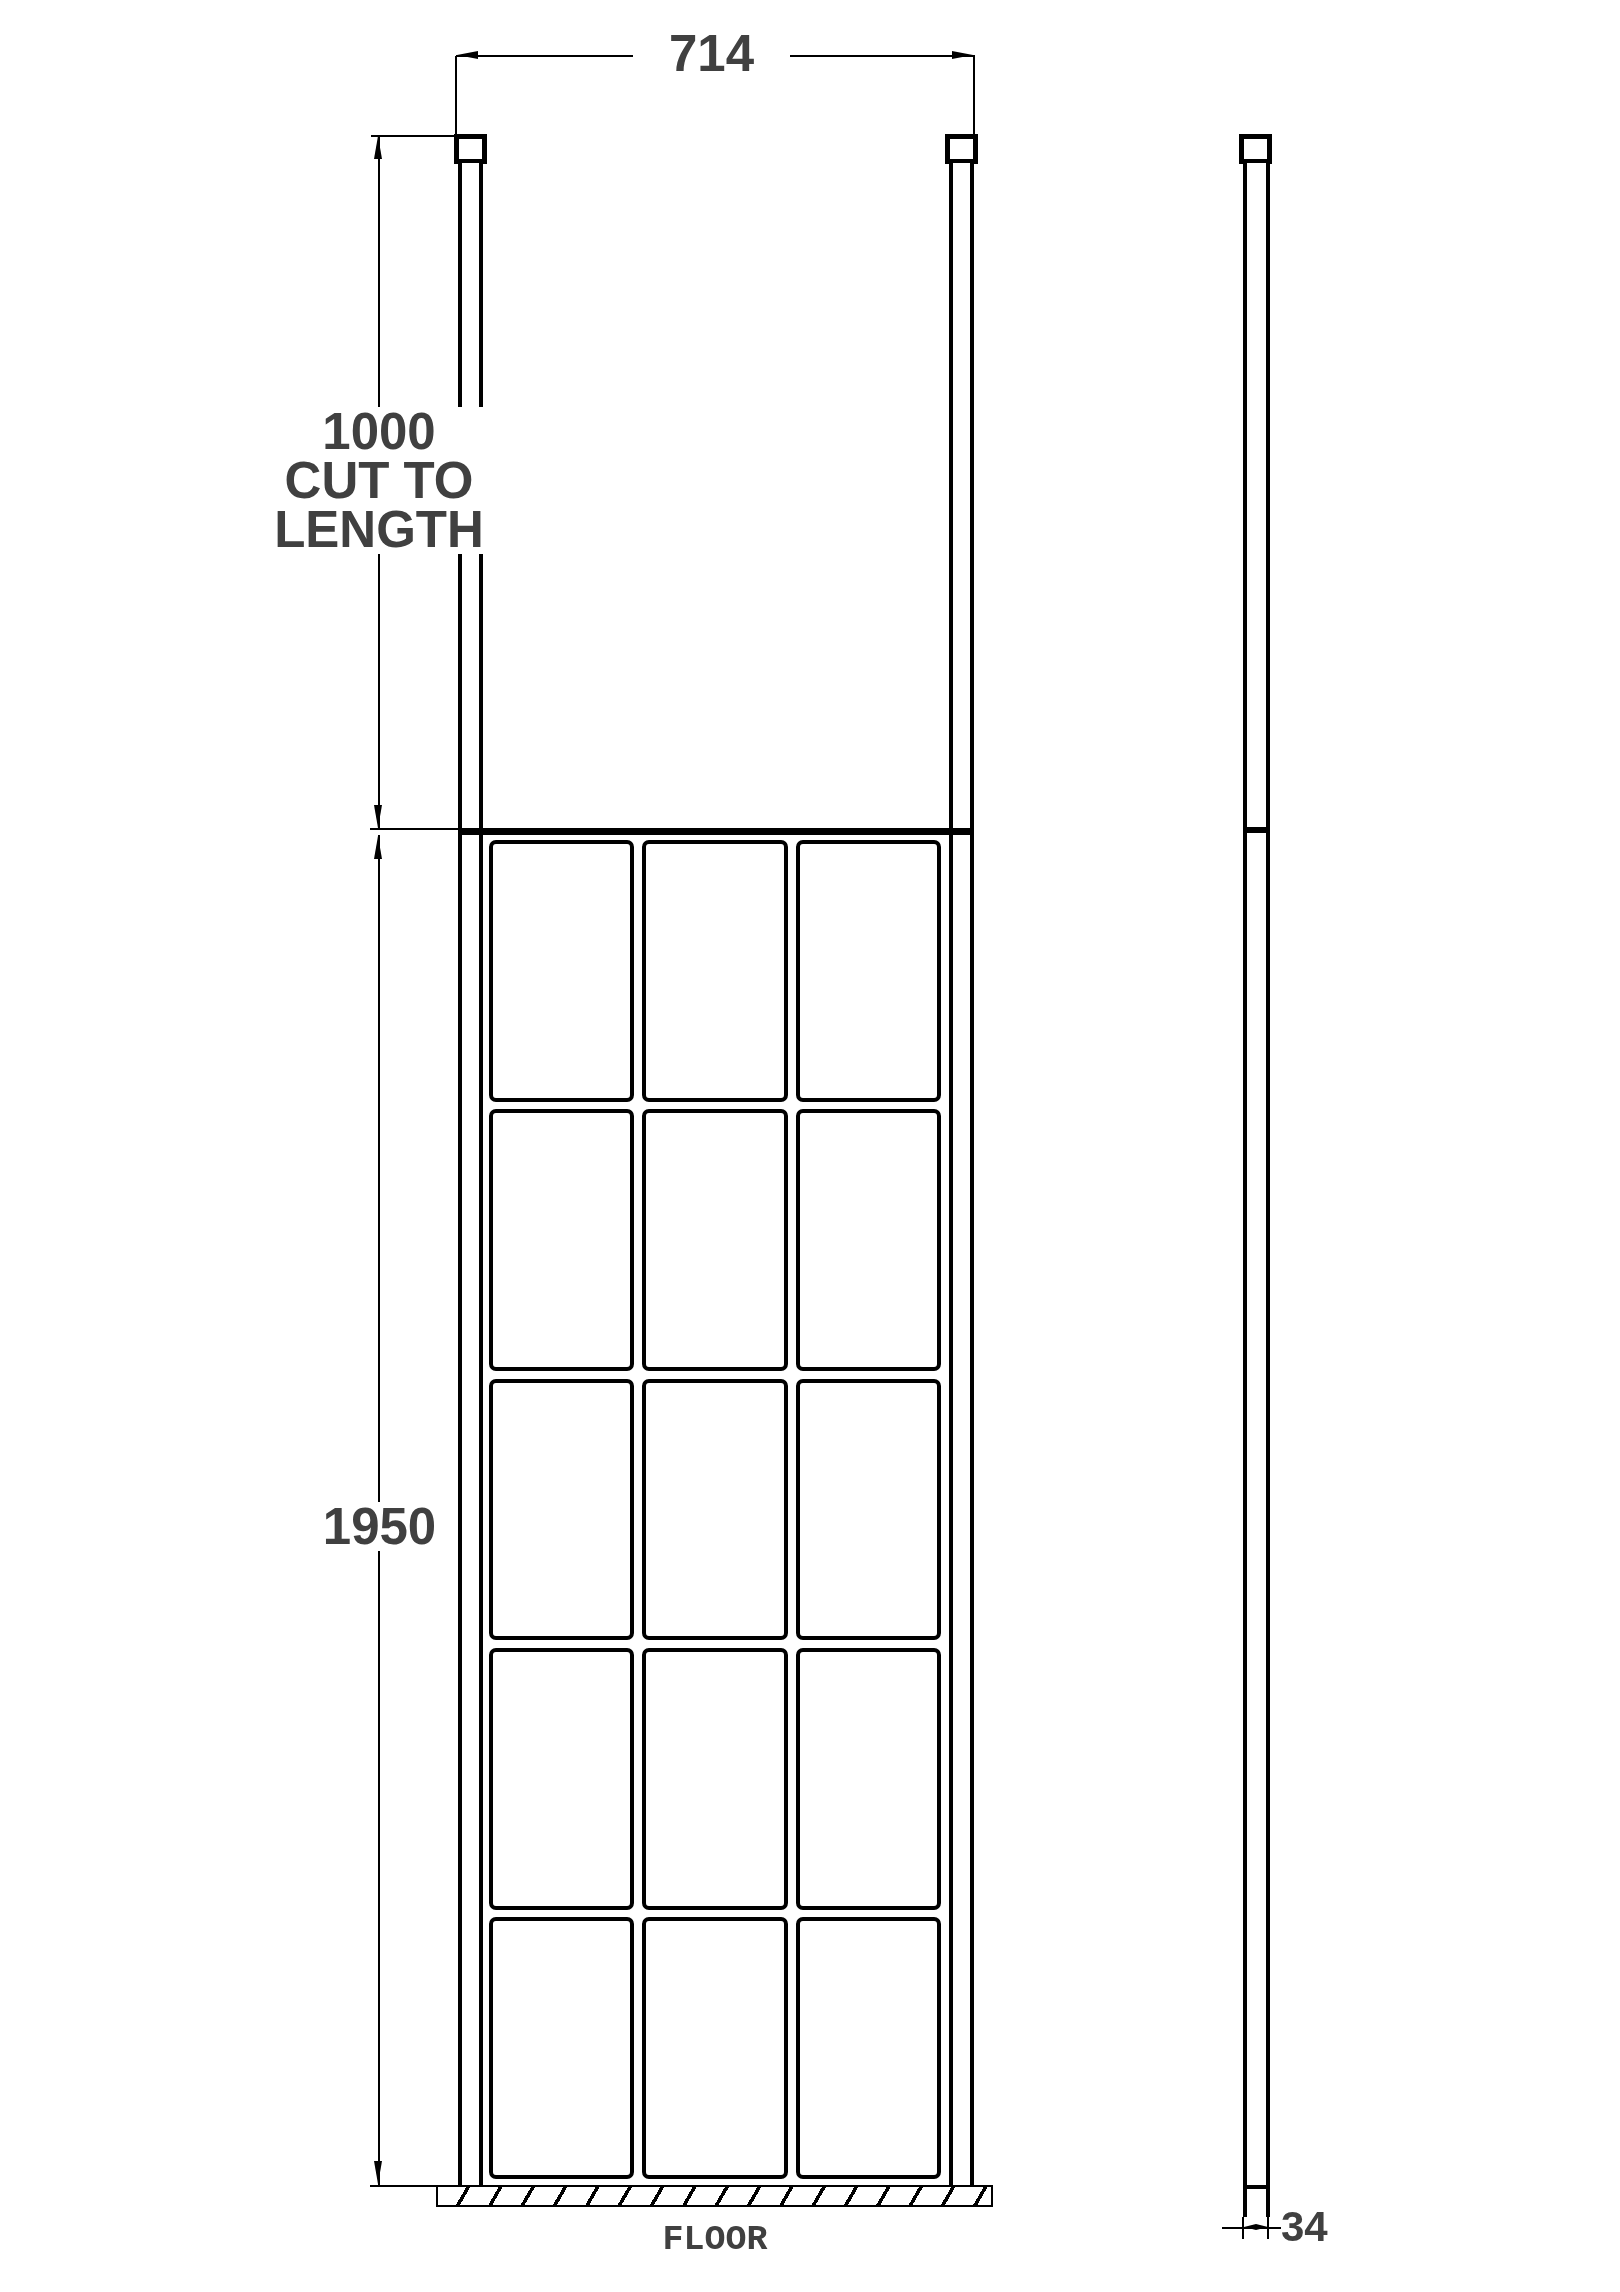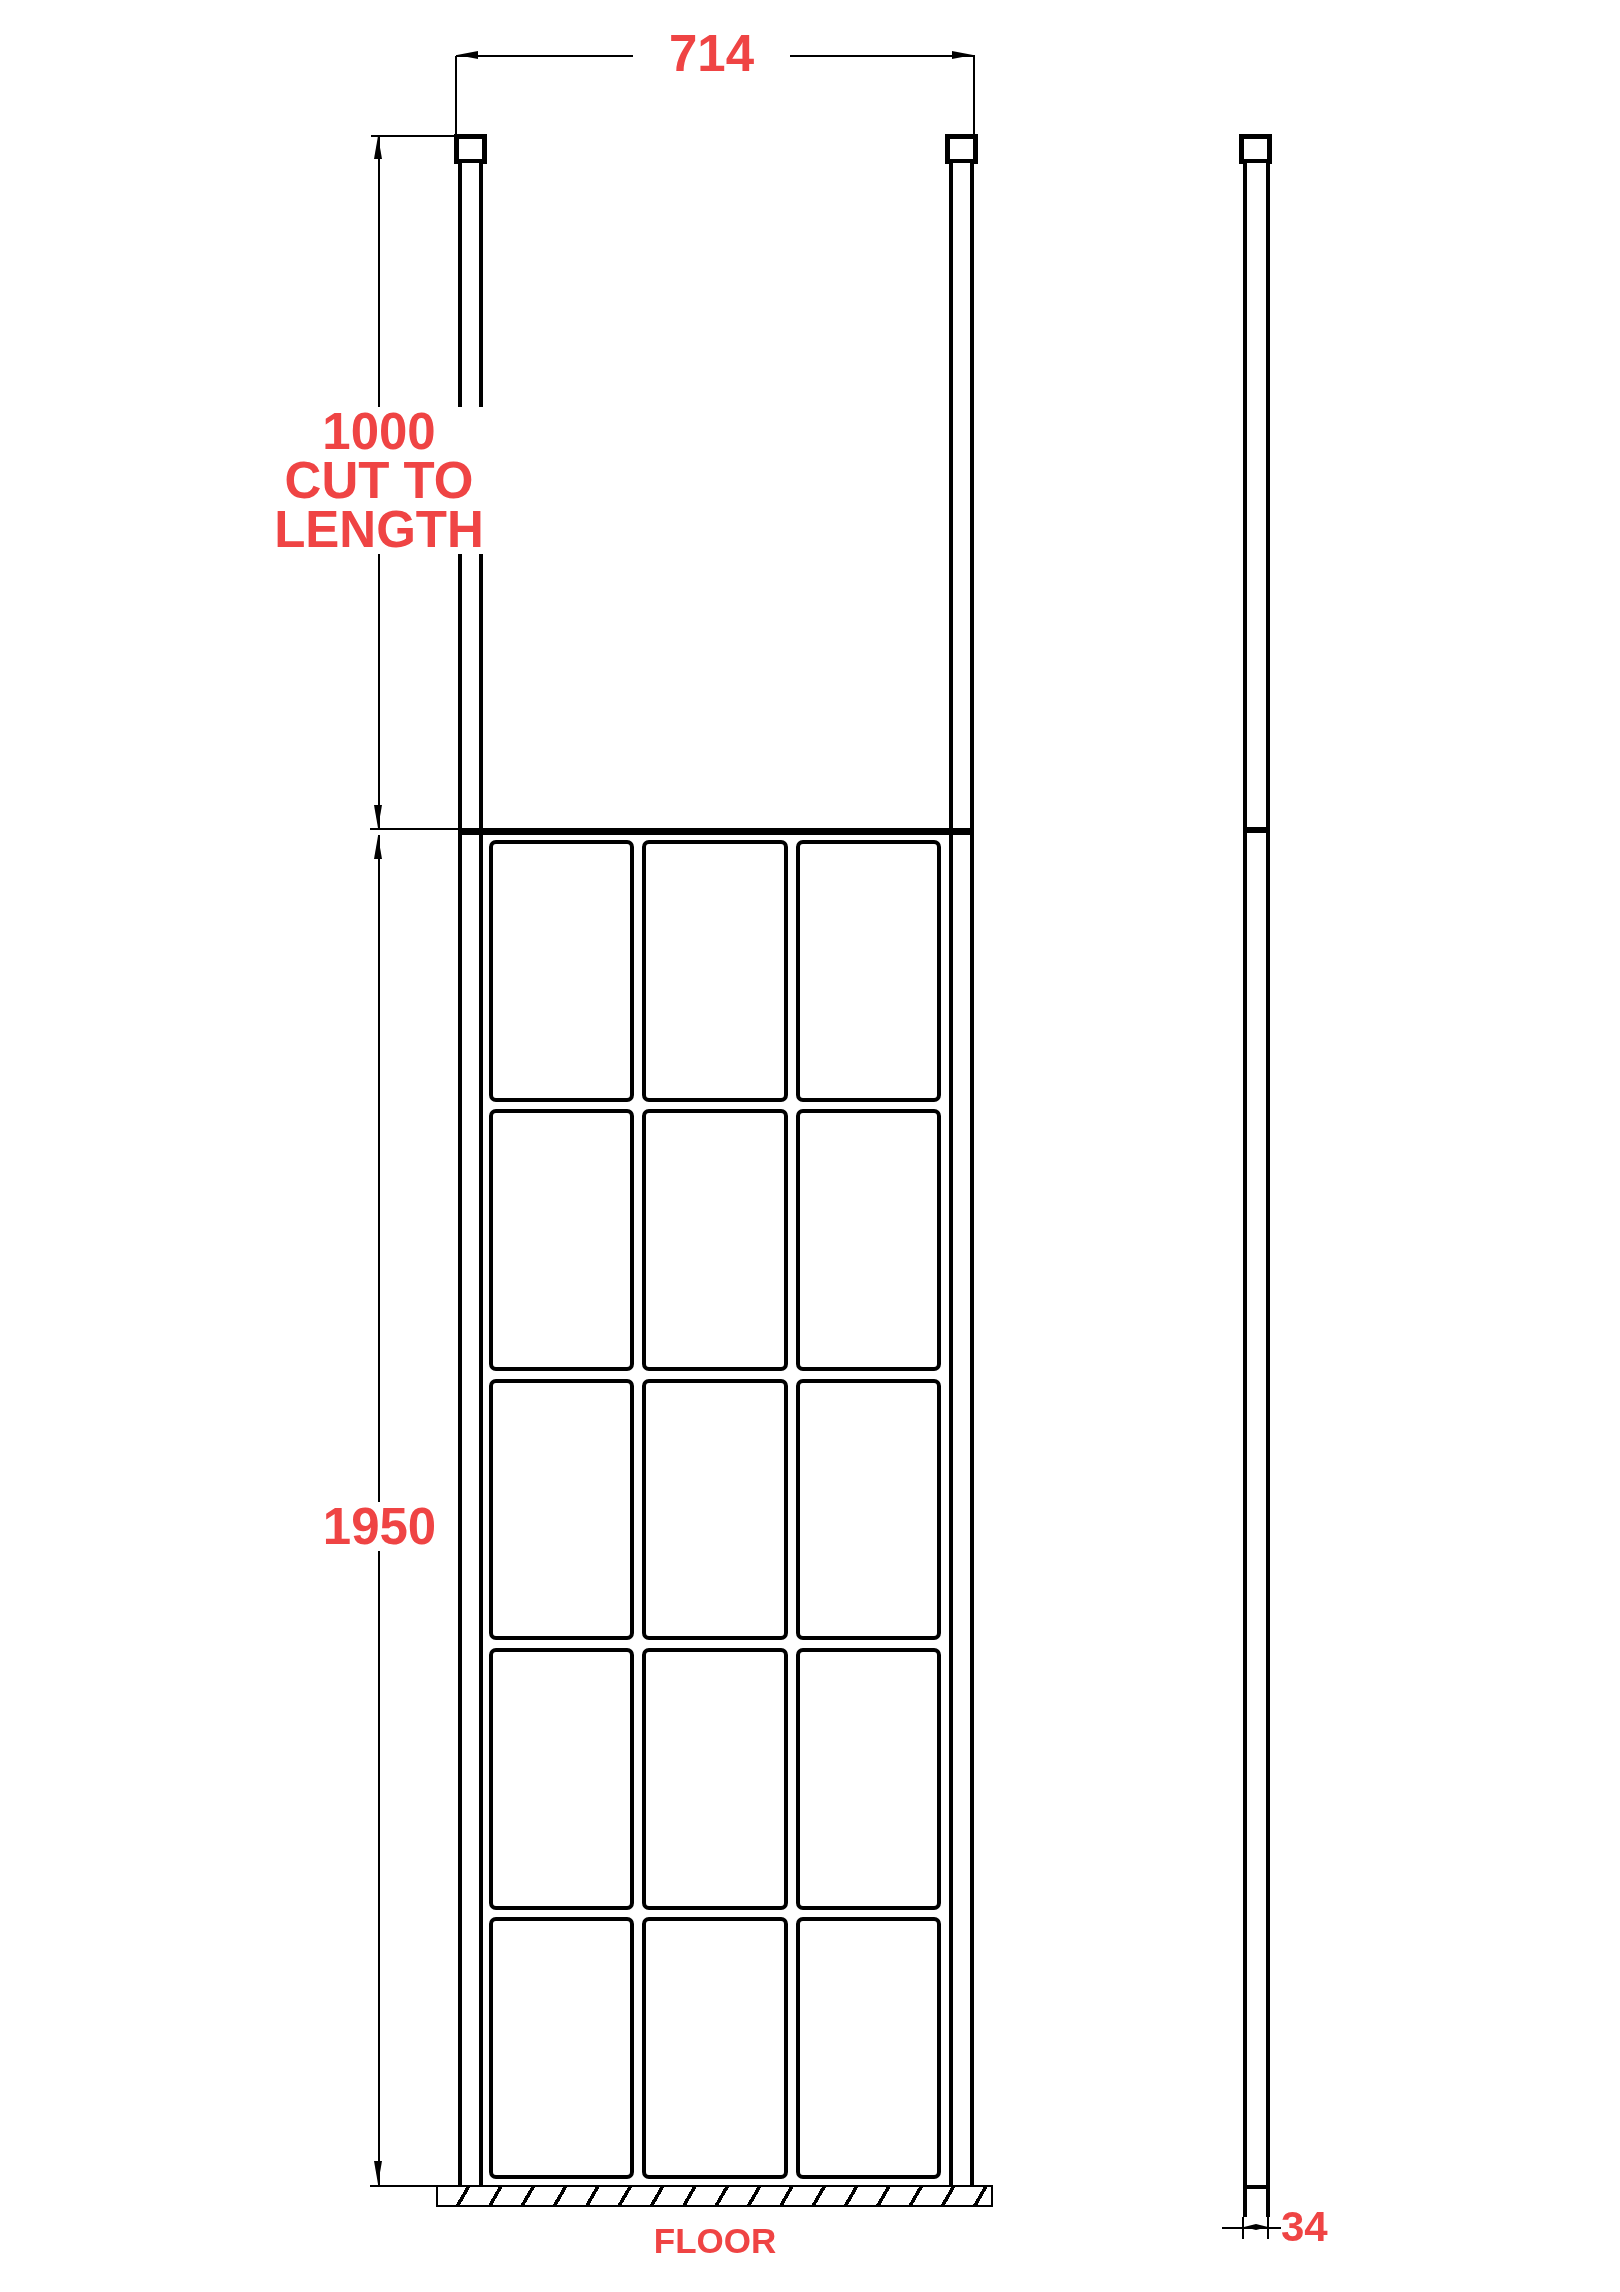--- a/index.html
+++ b/index.html
@@ -25,21 +25,21 @@
   .dimline{background:#000;}
   .extline{background:#000;}
   .arrow{width:0;height:0;}
   .arrow.up{border-left:4.9px solid transparent;border-right:4.9px solid transparent;border-bottom:23.5px solid #000;}
   .arrow.down{border-left:4.9px solid transparent;border-right:4.9px solid transparent;border-top:23.5px solid #000;}
   .arrow.left{border-top:4.9px solid transparent;border-bottom:4.9px solid transparent;border-right:21.6px solid #000;}
   .arrow.right{border-top:4.9px solid transparent;border-bottom:4.9px solid transparent;border-left:21.6px solid #000;}
   .arrow.left.small{border-top-width:3.9px;border-bottom-width:3.9px;border-right-width:12.7px;}
   .arrow.right.small{border-top-width:3.9px;border-bottom-width:3.9px;border-left-width:12.7px;}
   .dimtext{
-    font-weight:bold;color:#ef4444;background:#fff;text-align:center;
+    font-weight:bold;color:#404040;background:#fff;text-align:center;
     font-size:51px;line-height:49px;white-space:nowrap;
   }
   .dimtext.small{font-size:42px;line-height:43px;}
   .dimtext.floor{font-size:35px;line-height:39px;background:transparent;}
 </style>
 </head>
 <body>
 
 <div class="canvas">
 
@@ -65,21 +65,21 @@
         <div class="cell"></div>
         <div class="cell"></div>
         <div class="cell"></div>
         <div class="cell"></div>
         <div class="cell"></div>
         <div class="cell"></div>
         <div class="cell"></div>
       </div>
 
     <div class="abs floor-hatch" style="left:436px;top:2185px;width:557px;height:21.6px;"></div>
-    <div class="abs dimtext floor" style="left:617px;top:2221px;width:196px;">FLOOR</div>
+    <div class="abs dimtext floor" style="left:617px;top:2221px;width:196px;font-family:Liberation Mono, monospace;">FLOOR</div>
   </div>
 
   <div class="group">
     <div class="abs cap" style="left:1239px;top:134px;width:33px;height:30px;"></div>
     <div class="abs post" style="left:1243px;top:163px;width:26.5px;height:2054px;"></div>
     <div class="abs hbar" style="left:1243px;top:827px;width:26.5px;height:5.9px;"></div>
     <div class="abs hbar" style="left:1243px;top:2185px;width:26.5px;height:3.9px;"></div>
   </div>
 
   <div class="group">

